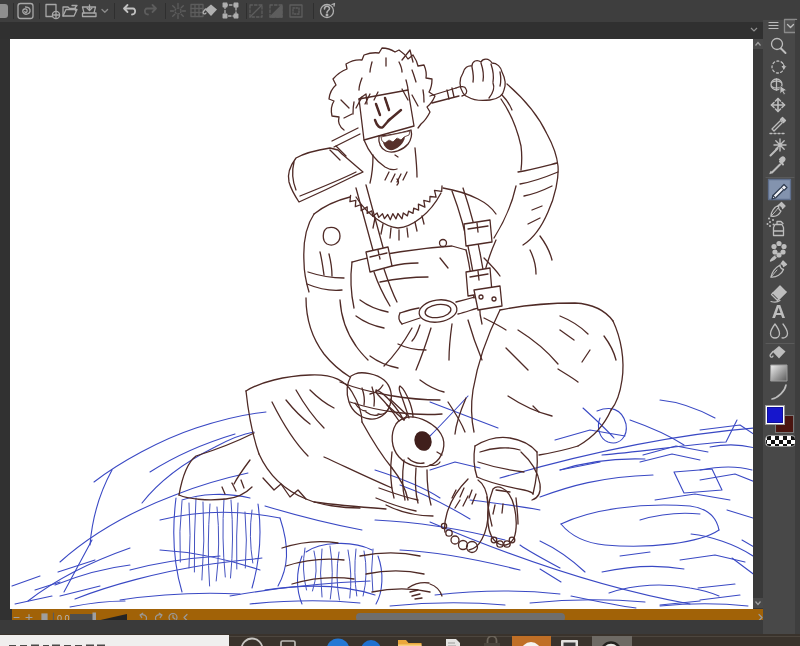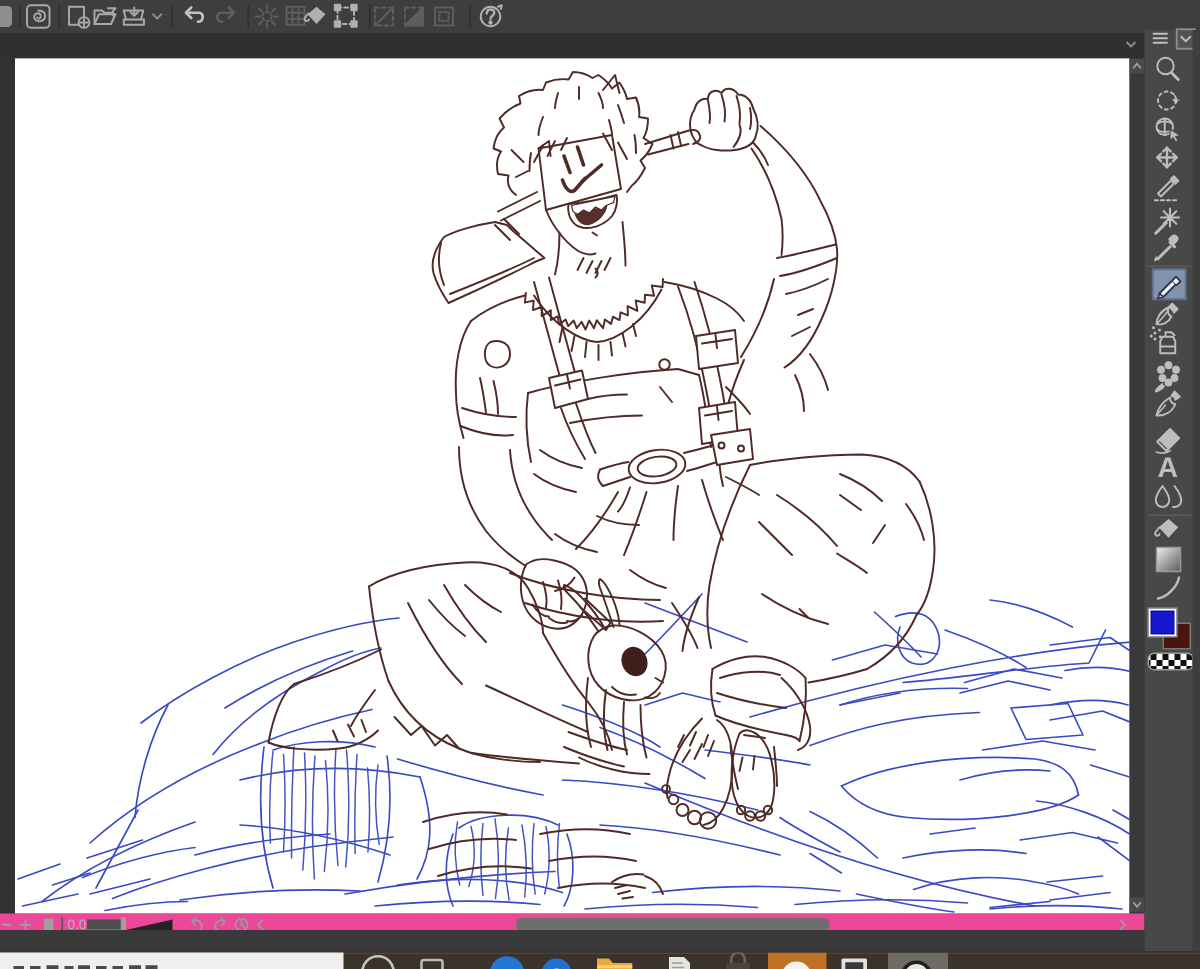--- a/index.html
+++ b/index.html
@@ -4,21 +4,21 @@
 <style>
   html,body{margin:0;padding:0;}
   body{width:800px;height:646px;overflow:hidden;position:relative;background:#313131;
        font-family:"Liberation Sans",sans-serif;}
   .abs{position:absolute;}
   #toolbar{left:0;top:0;width:800px;height:22px;background:#3e3e3e;}
   #tabstrip{left:0;top:22px;width:763px;height:17px;background:#303030;}
   #canvasbg{left:0;top:39px;width:763px;height:570px;background:#313131;}
   #paper{left:10px;top:39px;width:743px;height:570px;background:#ffffff;}
   #vscroll{left:753px;top:39px;width:10px;height:570px;background:#393939;}
-  #hstrip{left:0;top:609px;width:763px;height:11px;background:#ec4899;text-align:right;}
+  #hstrip{left:12px;top:609px;width:763px;height:11px;background:#a16207;text-align:right;}
   #botstrip{left:0;top:620px;width:763px;height:14px;background:#3a3a3a;}
   #palette{left:763px;top:0px;width:37px;height:634px;background:#484848;}
   #paledge{left:795px;top:20px;width:5px;height:614px;background:#3e3e3e;}
   #taskbar{left:0;top:634px;width:800px;height:12px;background:#3a332c;}
   #searchbox{left:0;top:635px;width:229px;height:11px;background:#f0efee;}
 </style>
 </head>
 <body>
 <div class="abs" id="toolbar">
 <svg width="800" height="22">

